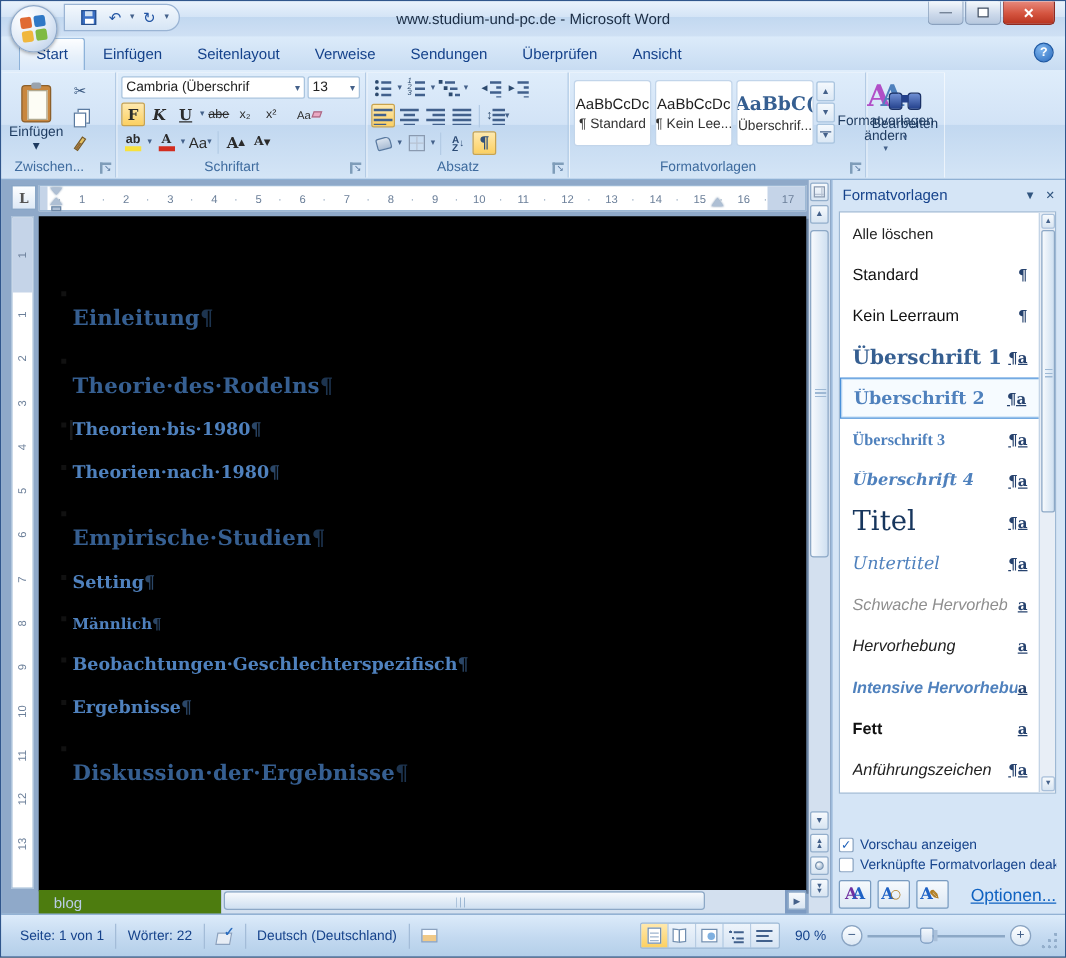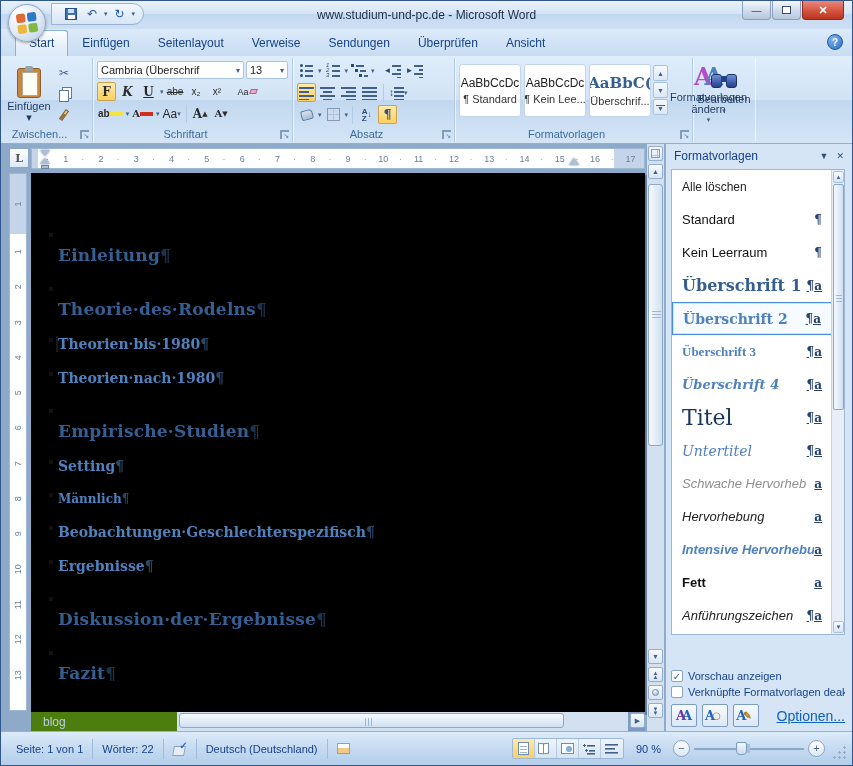--- a/index.html
+++ b/index.html
@@ -73,21 +73,21 @@
   .combo .ddb { margin-left:auto; }
   .btn { display:flex; align-items:center; justify-content:center; min-width:19px; height:19px; border:1px solid transparent; border-radius:2px; font-size:12px; color:#2b2b2b; }
   .btn.active { background:linear-gradient(#ffe9ae,#fcd061); border-color:#c9a34d; }
   .bold-f { font-family:"DejaVu Serif",serif; font-weight:bold; }
   .ital-k { font-family:"DejaVu Serif",serif; font-style:italic; font-weight:bold; }
   .und-u { font-family:"DejaVu Serif",serif; font-weight:bold; text-decoration:underline; }
   .strike { font-size:10px; text-decoration:line-through; }
   .subsup { font-size:10px; }
   .clearfmt { font-size:9px; position:relative; }
   .clearfmt i { display:inline-block; width:7px; height:5px; background:#eba9c3; border:1px solid #a86a85; transform:skewX(-20deg); margin-left:1px; }
-  .markbar { display:flex; flex-direction:row; align-items:center; line-height:10px; font-size:10px; font-weight:bold; }
+  .markbar { display:flex; flex-direction:column; align-items:center; line-height:10px; font-size:10px; font-weight:bold; }
   .markbar i { width:13px; height:4px; display:block; }
   .sep-v { width:1px; height:18px; background:#b3cbe5; margin:0 2px; }
   .growA { font-family:"DejaVu Serif",serif; font-weight:bold; font-size:12px; }
   .growA sup { font-size:7px; }
 
   
   .g-par { width:162px; }
   .st { width:15px; height:14px; background-repeat:no-repeat;
     background-image:linear-gradient(#41608c,#41608c),linear-gradient(#41608c,#41608c),linear-gradient(#41608c,#41608c),linear-gradient(#41608c,#41608c); }
   .st.left    { background-size:15px 2px,10px 2px,15px 2px,10px 2px; background-position:0 1px,0 5px,0 9px,0 13px; }
@@ -602,21 +602,20 @@
       <div class="doc-h l1"><span>Einleitung</span><span class="pilc">¶</span></div>
       <div class="doc-h l1"><span>Theorie·des·Rodelns</span><span class="pilc">¶</span></div>
       <div class="doc-h l2"><span class="caret"></span><span>Theorien·bis·1980</span><span class="pilc">¶</span></div>
       <div class="doc-h l2"><span>Theorien·nach·1980</span><span class="pilc">¶</span></div>
       <div class="doc-h l1"><span>Empirische·Studien</span><span class="pilc">¶</span></div>
       <div class="doc-h l2"><span>Setting</span><span class="pilc">¶</span></div>
       <div class="doc-h l3"><span>Männlich</span><span class="pilc">¶</span></div>
       <div class="doc-h l2"><span>Beobachtungen·Geschlechterspezifisch</span><span class="pilc">¶</span></div>
       <div class="doc-h l2"><span>Ergebnisse</span><span class="pilc">¶</span></div>
       <div class="doc-h l1"><span>Diskussion·der·Ergebnisse</span><span class="pilc">¶</span></div>
-      <div class="doc-h l1"><span>Fazit</span><span class="pilc">¶</span></div>
     </div>
 
     <div class="vscroll">
       <div class="vs-el" style="top:2px">
           <span class="borders-ic" style="width:9px;height:9px"></span>
         </div>
       <div class="vs-el" style="top:20px">▲</div>
       <div class="vs-thumb"></div>
       <div class="vs-el" style="top:505px">▼</div>
       <div class="vs-el" style="top:523px">

